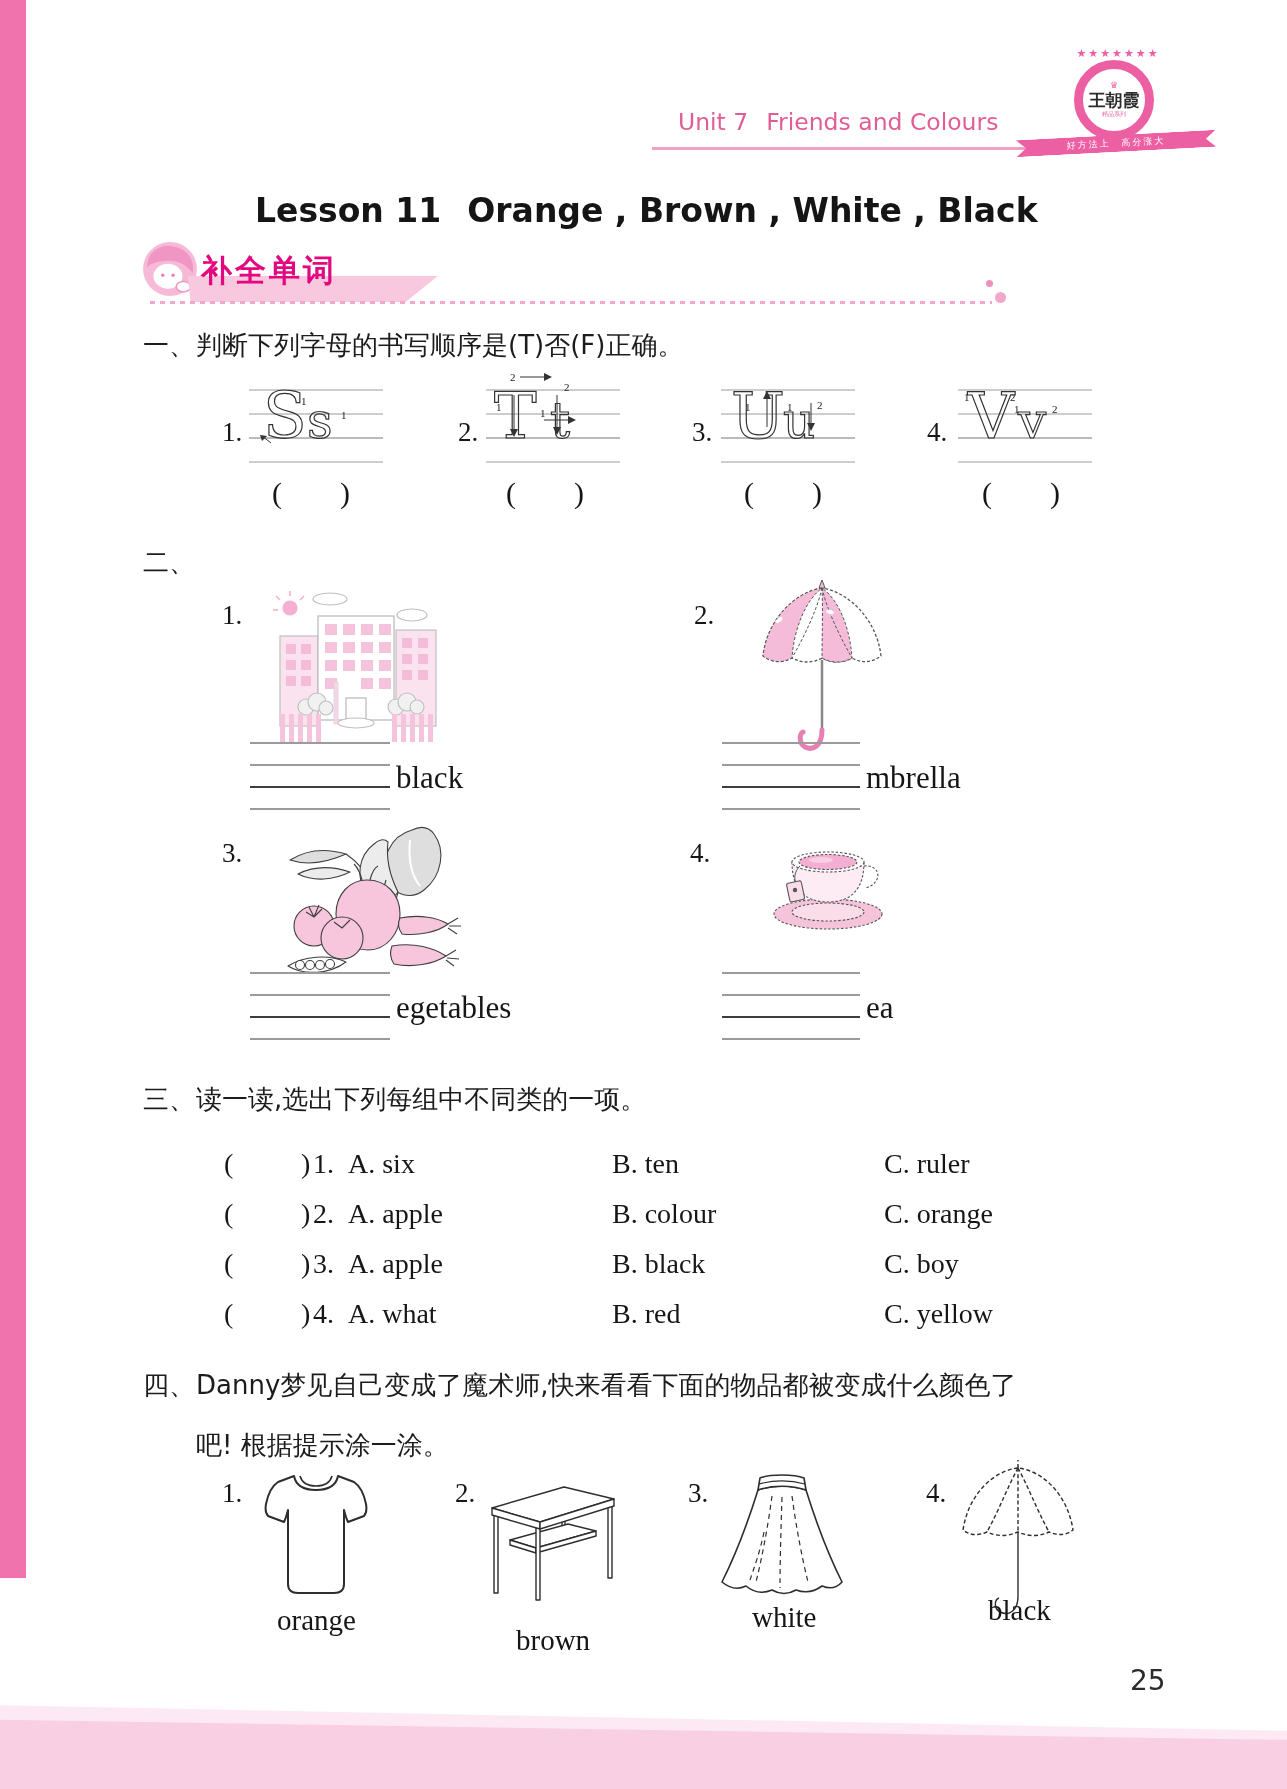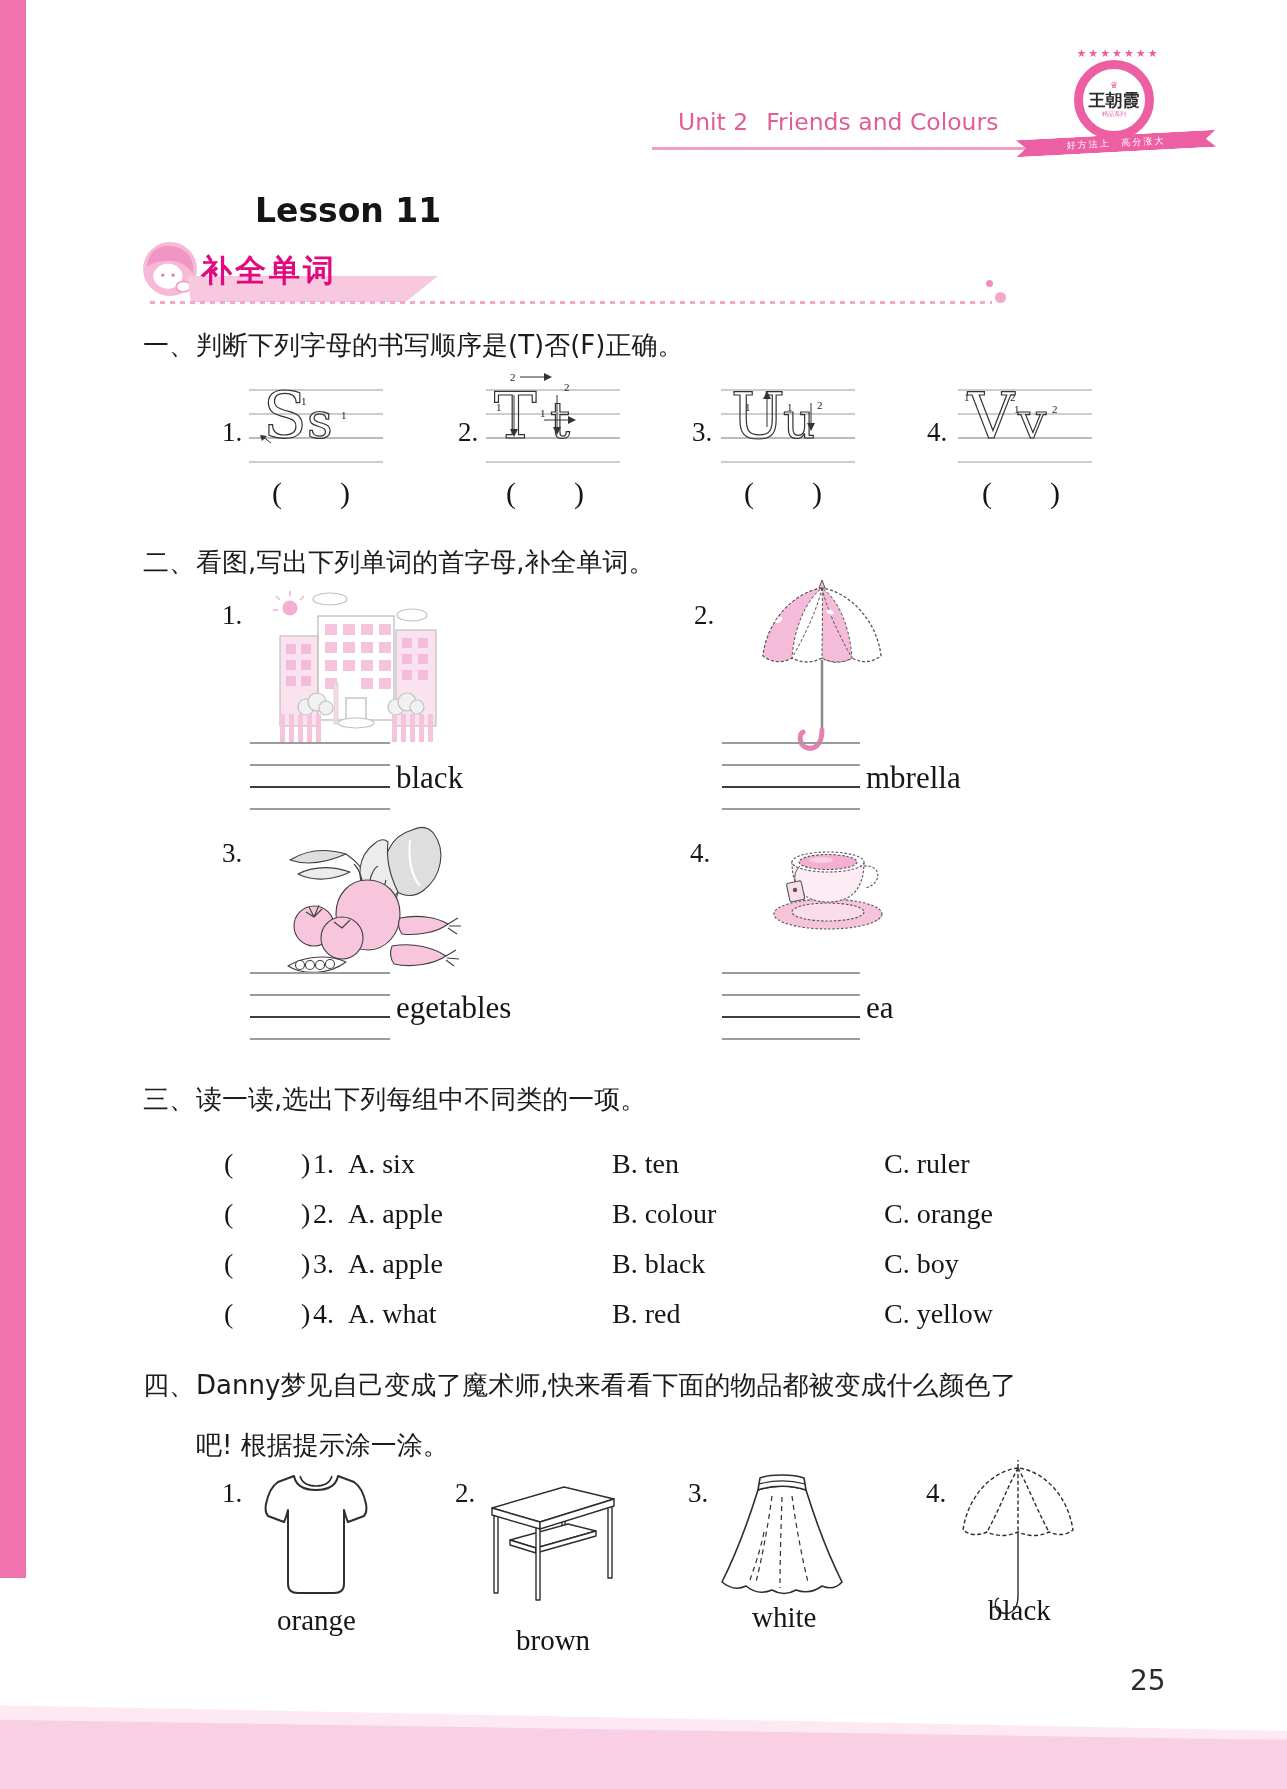--- a/index.html
+++ b/index.html
@@ -49,37 +49,38 @@
   .foot .f2{position:absolute;inset:0;background:#f8cfe3;clip-path:polygon(0 24%,100% 46%,100% 100%,0 100%);}
 </style>
 </head>
 <body>
 
 <div class="page">
 
   <div class="abs strip"></div>
 
   <div class="abs unit-line" style="left:678px;top:108px;">
-    <span>Unit 2</span>
+    <span>Unit 7</span>
     <span>Friends and Colours</span>
   </div>
   <div class="abs underline" style="left:652px;top:147px;width:390px;"></div>
 
   <div class="abs badge" style="left:1038px;top:47px;">
     <div class="abs badge-stars" style="left:0;top:0;">★★★★★★★</div>
     <div class="abs badge-ribbon">好方法上　高分涨大</div>
     <div class="abs badge-circle">
       <span class="badge-crown">♛</span>
       <span class="badge-name">王朝霞</span>
       <span class="badge-series">精品系列</span>
     </div>
   </div>
 
   <div class="abs" style="left:255px;top:191px;display:flex;gap:26px;font-size:33px;font-weight:bold;color:#151515;white-space:nowrap;text-align:right;">
     <span>Lesson 11</span>
+    <span>Orange , Brown , White , Black</span>
   </div>
 
   <svg class="abs" style="left:141px;top:240px;" width="58" height="58" viewBox="0 0 56 56">
     <circle cx="28" cy="28" r="26" fill="#f6b9d7"></circle>
     <path d="M6 26 C6 10 20 4 30 6 C44 8 52 18 50 32 C44 24 36 20 28 20 C18 20 10 22 6 26 Z" fill="#f096c4"></path>
     <ellipse cx="26" cy="35" rx="14" ry="12" fill="#ffffff"></ellipse>
     <circle cx="21" cy="34" r="1.6" fill="#e87bb0"></circle>
     <circle cx="31" cy="34" r="1.6" fill="#e87bb0"></circle>
     <ellipse cx="41" cy="45" rx="7" ry="5" fill="#ffffff" stroke="#f096c4" stroke-width="1.5"></ellipse>
   </svg>
@@ -167,21 +168,20 @@
   </div>
   <div class="abs paren serif" style="left:744px;top:476px;">
     <span>(</span><span style="display:inline-block;width:58px;"></span><span>)</span>
   </div>
   <div class="abs paren serif" style="left:982px;top:476px;">
     <span>(</span><span style="display:inline-block;width:58px;"></span><span>)</span>
   </div>
 
   <div class="abs qheader" style="left:143px;top:545px;">
     <span class="cn qnum">二、</span>
-    <span class="cn">看图,写出下列单词的首字母,补全单词。</span>
   </div>
 
   <span class="abs serif" style="left:222px;top:600px;font-size:27px;">1.</span>
   <span class="abs serif" style="left:694px;top:600px;font-size:27px;">2.</span>
   <span class="abs serif" style="left:222px;top:838px;font-size:27px;">3.</span>
   <span class="abs serif" style="left:690px;top:838px;font-size:27px;">4.</span>
 
   <svg class="abs" style="left:272px;top:586px;" width="170" height="170" viewBox="0 0 170 170">
     <g stroke="#c0c0c0" stroke-width="1.2" fill="none">
       <circle cx="18" cy="22" r="7" fill="#f4afd2" stroke="#f4afd2"></circle>

